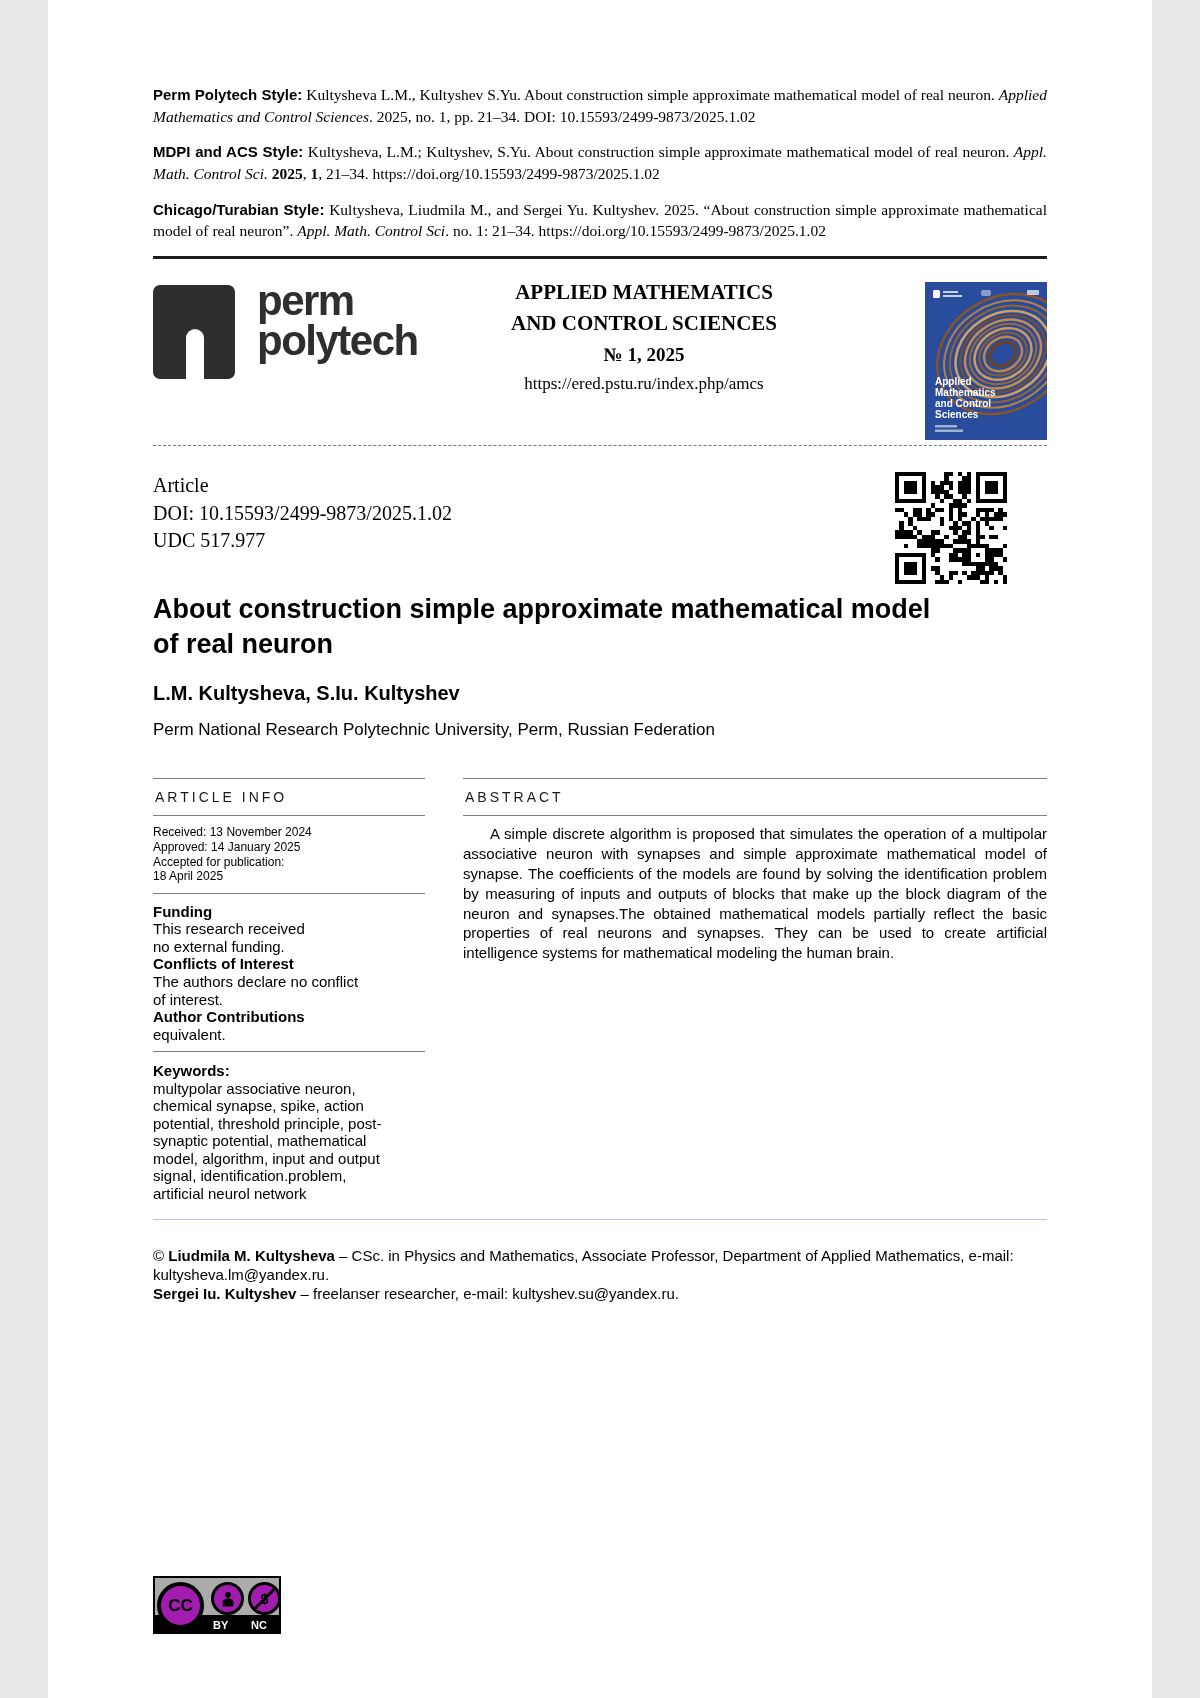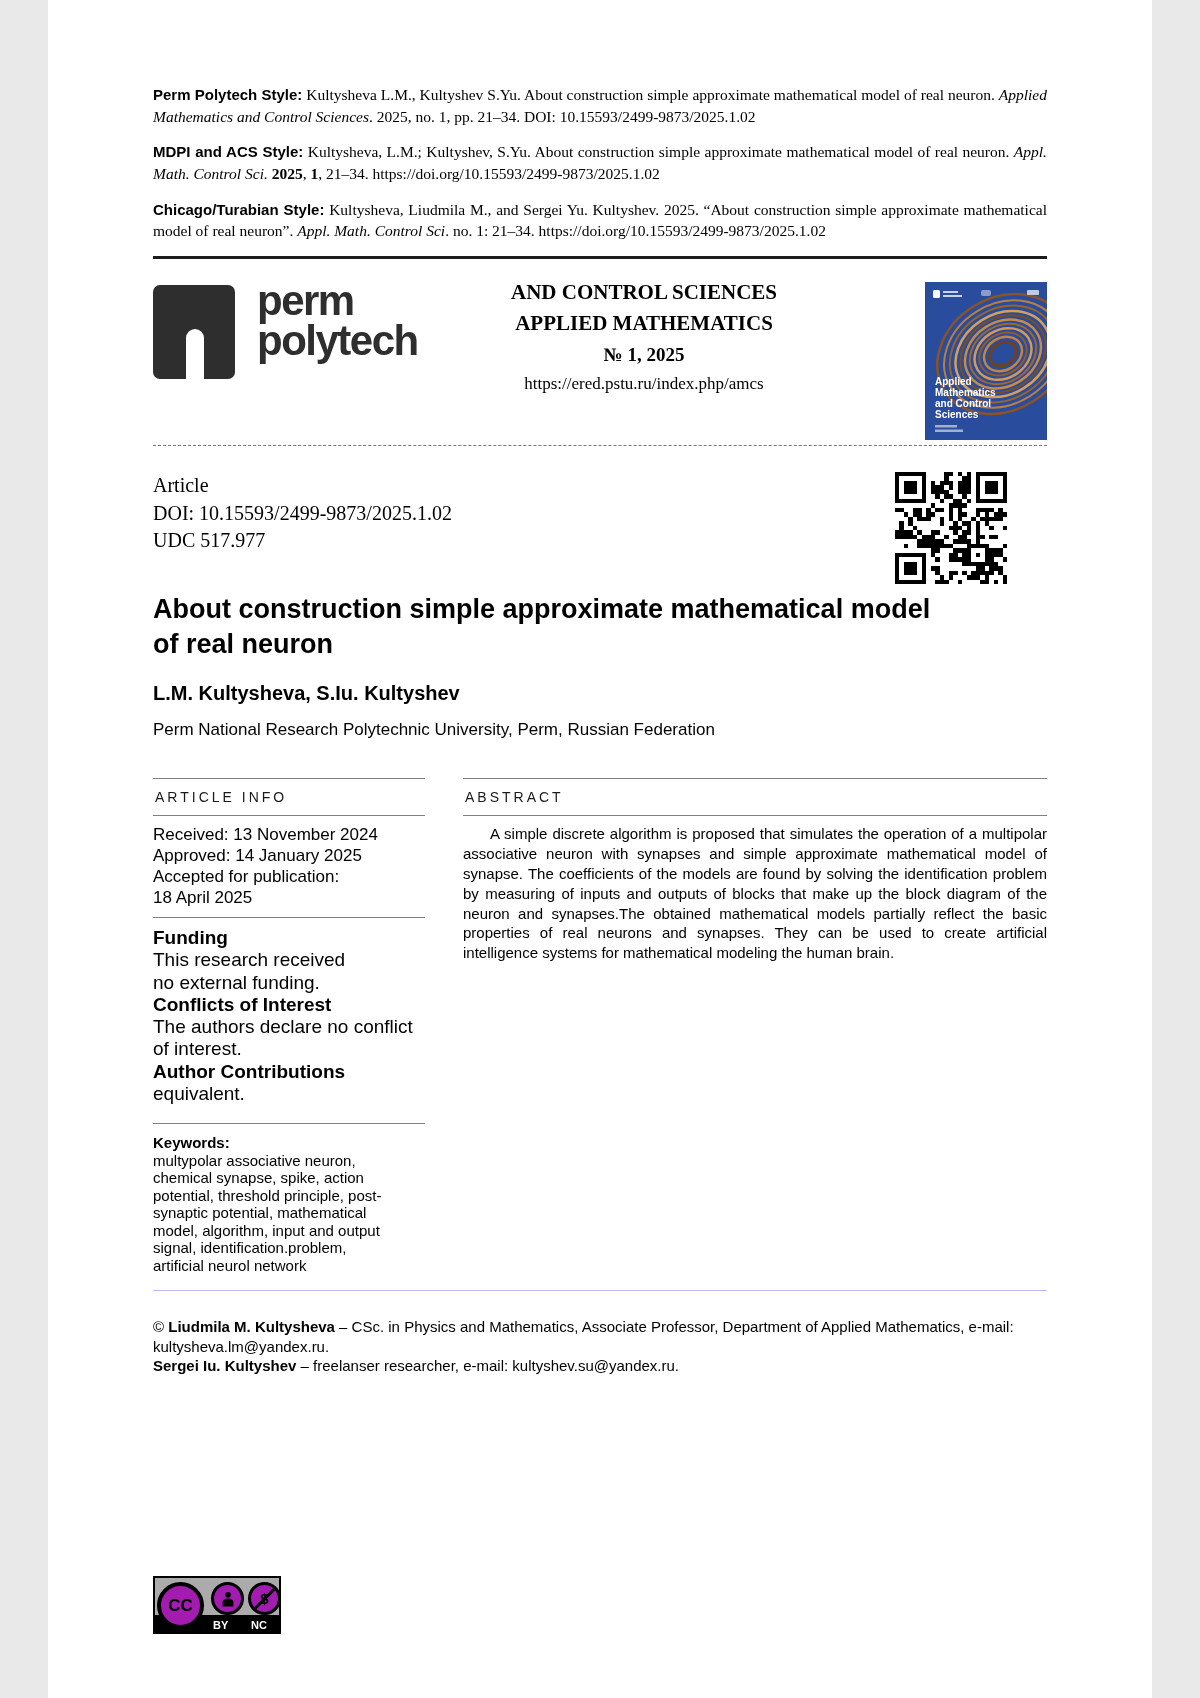--- a/index.html
+++ b/index.html
@@ -41,22 +41,22 @@
         line-height:1.3;margin:6px 0 0;}
   .authors{font-family:"Liberation Sans",sans-serif;font-weight:700;font-size:20px;margin-top:20px;}
   .affiliation{font-family:"Liberation Sans",sans-serif;font-size:17px;margin-top:15px;}
 
   
   .info-grid{display:grid;grid-template-columns:272px 1fr;column-gap:38px;margin-top:38px;
         border-bottom:1px solid #c4b5fd;padding-bottom:16px;}
   .col-head{border-top:1px solid #808080;border-bottom:1px solid #808080;padding:10px 2px;
         font-family:"Liberation Sans",sans-serif;font-size:14px;letter-spacing:3px;color:#1a1a1a;}
   .sans{font-family:"Liberation Sans",sans-serif;}
-  .dates{padding:9px 0;border-bottom:1px solid #808080;font-size:17px;line-height:1.22;}
-  .misc{padding:9px 0 18px;border-bottom:1px solid #808080;font-size:19px;line-height:1.17;}
+  .dates{padding:9px 0;border-bottom:1px solid #808080;font-size:12px;line-height:1.22;}
+  .misc{padding:9px 0 8px;border-bottom:1px solid #808080;font-size:15px;line-height:1.17;}
   .keywords{padding:10px 0 0;font-size:15px;line-height:1.17;}
   .iline{font-family:"Liberation Sans",sans-serif;}
   .ilabel{font-family:"Liberation Sans",sans-serif;font-weight:700;}
   .abstract-body{font-family:"Liberation Sans",sans-serif;font-size:15px;line-height:1.32;
         text-align:justify;text-indent:27px;margin-top:8px;}
 
   
   .credits{margin-top:26px;font-family:"Liberation Sans",sans-serif;font-size:15px;line-height:1.28;}
 
   
@@ -92,22 +92,22 @@
 
   <div class="masthead">
     <div class="logo">
       <div class="logo-icon"></div>
       <div class="wordmark">
         <div>perm</div>
         <div>polytech</div>
       </div>
     </div>
     <div class="mast-center">
+      <div class="jt">APPLIED MATHEMATICS</div>
       <div class="jt">AND CONTROL SCIENCES</div>
-      <div class="jt">APPLIED MATHEMATICS</div>
       <div class="issue">№ 1, 2025</div>
       <div class="mast-url">https://ered.pstu.ru/index.php/amcs</div>
     </div>
 
     <svg class="cover" viewBox="0 0 122 158" aria-hidden="true">
       <rect width="122" height="158" fill="#2a4c9c"></rect>
       <g transform="translate(78,72) rotate(-32)" fill="none">
         <ellipse rx="14" ry="11" stroke="#6e421f" stroke-width="3"></ellipse>
         <ellipse rx="20" ry="16" stroke="#c08445" stroke-width="2.5"></ellipse>
         <ellipse rx="25" ry="20" stroke="#8f5c2a" stroke-width="2"></ellipse>

